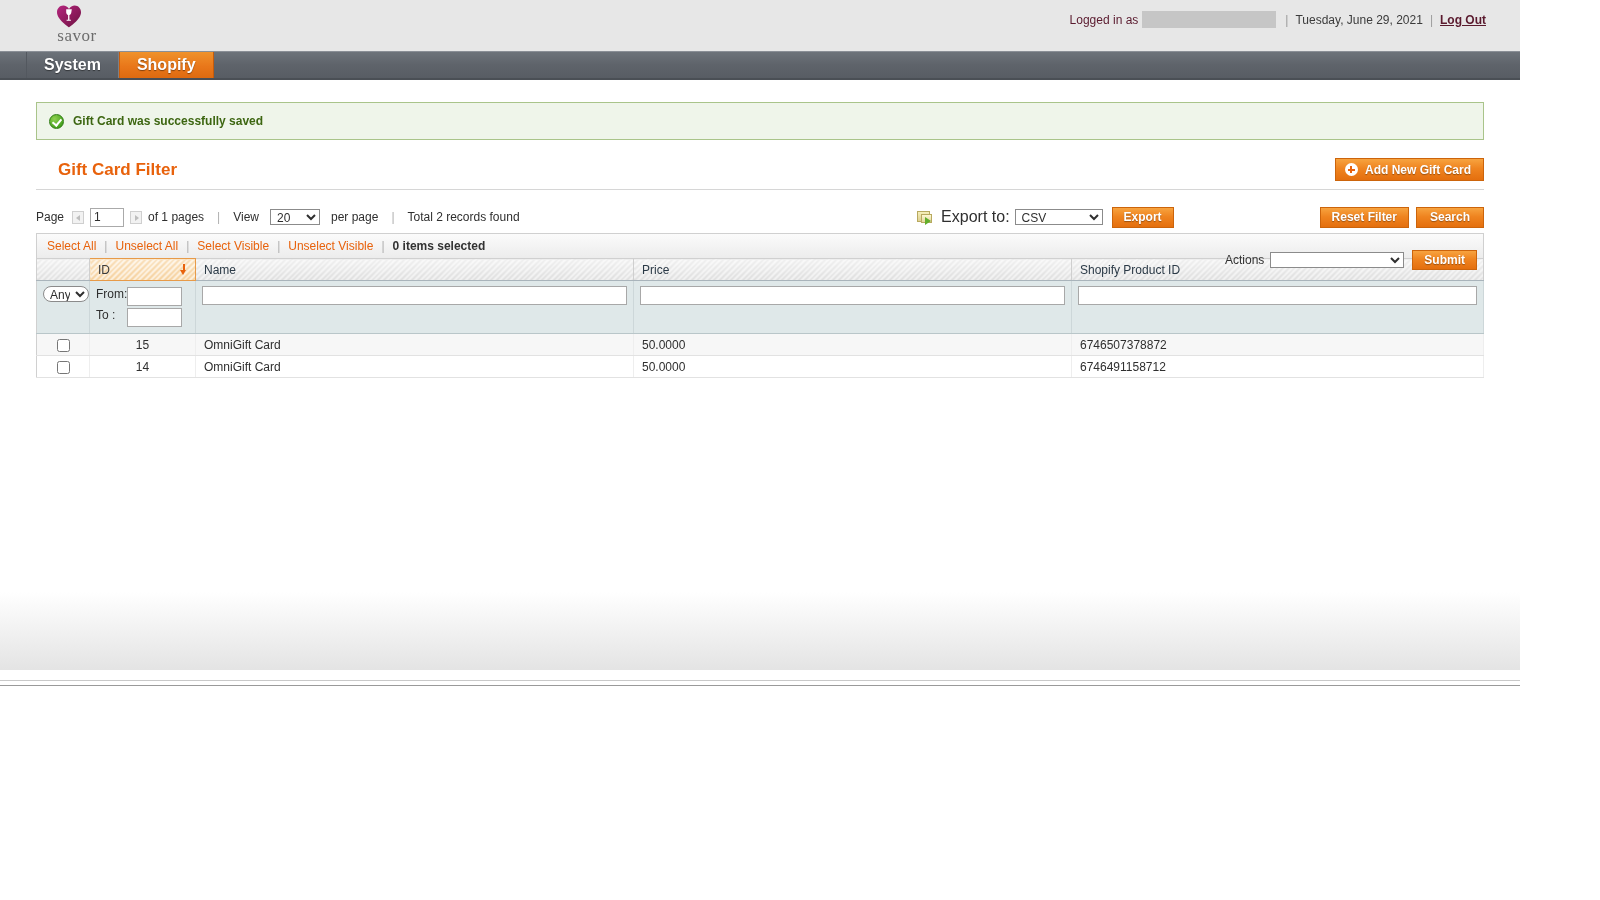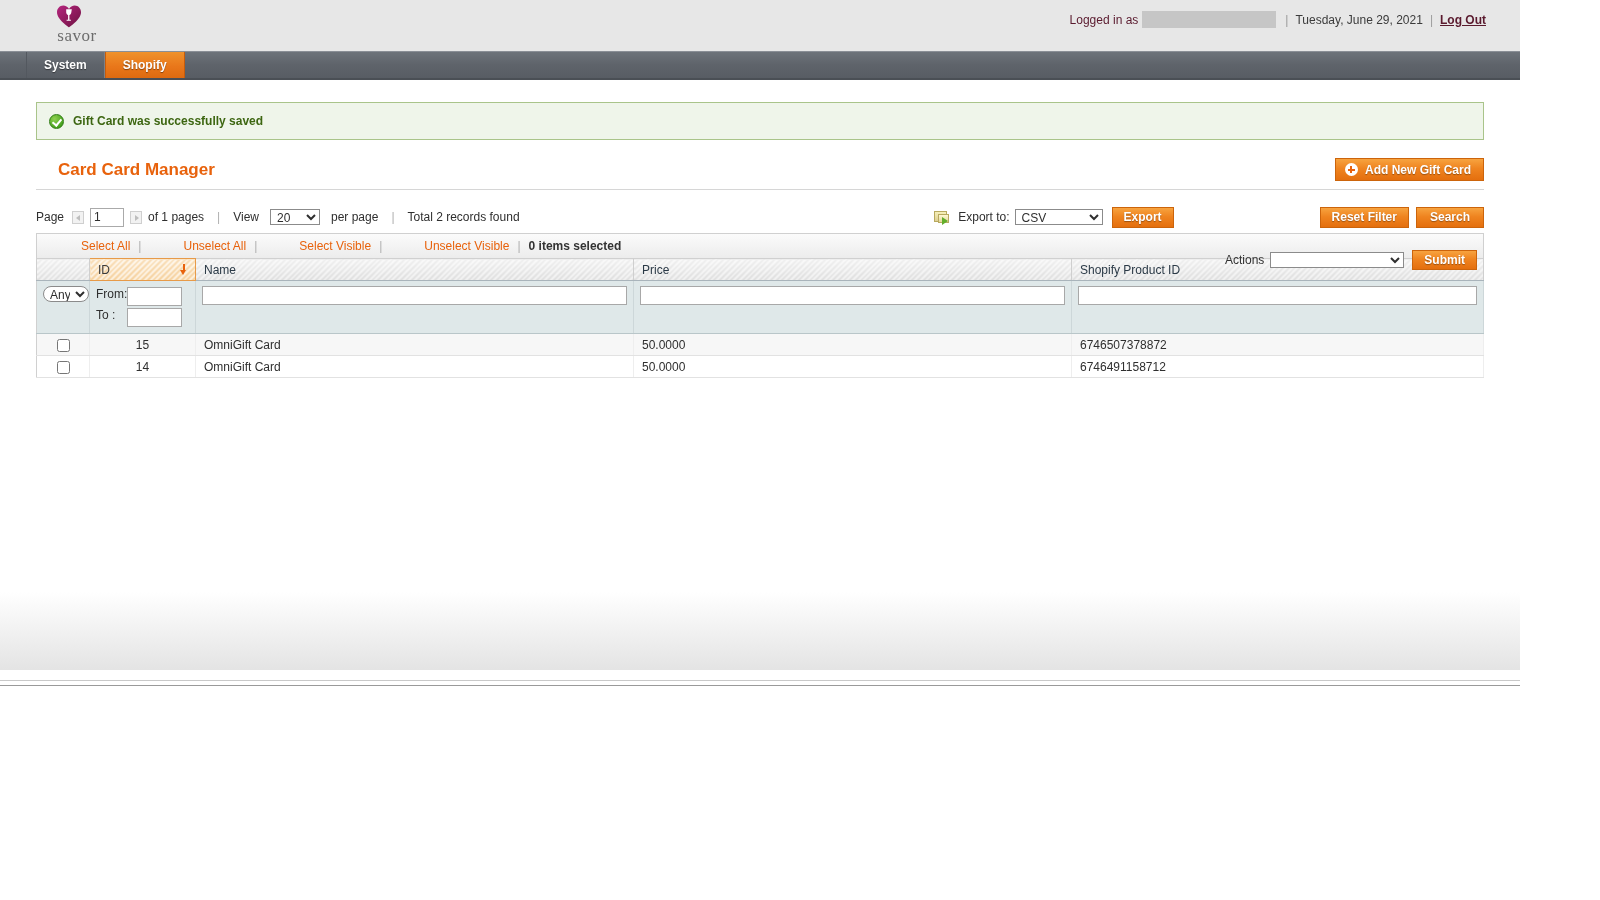--- a/index.html
+++ b/index.html
@@ -80,21 +80,21 @@
     border-bottom: 2px solid #4a4f55;
     padding-left: 26px;
     display: flex;
     align-items: stretch;
   }
   .nav-item {
     padding: 11px 17px;
     display: flex;
     align-items: center;
     color: #ffffff;
-    font-size: 12px;
+    font-size: 16px;
     font-weight: bold;
     text-shadow: 0 1px 1px rgba(0,0,0,.45);
     border-right: 1px solid #7b8088;
     border-left: 1px solid #53585f;
     cursor: pointer;
   }
   .nav-item.active {
     background: linear-gradient(to bottom, #f0922b 0%, #e9771a 55%, #de6a10 100%);
     border-right: 1px solid #c65c0c;
     border-left: 1px solid #c65c0c;
@@ -277,21 +277,21 @@
     border: 1px solid #b8a95f;
   }
   .export-icon .arr {
     position: absolute;
     left: 8px; top: 7px;
     width: 0; height: 0;
     border-style: solid;
     border-width: 4px 0 4px 6px;
     border-color: transparent transparent transparent #62ae2b;
   }
-  .export-label { font-size: 12px; margin-right: 5px; }
+  .export-label { font-size: 16px; margin-right: 5px; }
   .sel-export { width: 88px; margin-right: 9px; height: 21px; }
   .btn-export { height: 21px; padding: 0 11px; }
   .btn-reset { margin-left: 146px; height: 21px; padding: 0 11px; }
   .btn-search { margin-left: 7px; height: 21px; padding: 0 13px; }
 
   
   .massaction {
     height: 25px;
     background: linear-gradient(to bottom, #fbfbfb, #ececec);
     border: 1px solid #d0d0d0;
@@ -299,21 +299,20 @@
     display: flex;
     align-items: center;
     padding: 0 7px 0 10px;
     position: relative;
     font-size: 12px;
   }
   .massaction a {
     color: #e8620c;
     text-decoration: none;
     cursor: pointer;
-    margin-left: 34px;
   }
   .ma-sep { color: #b0b0b0; margin: 0 8px; }
   .ma-count { color: #333; font-weight: bold; }
   .massaction-right {
     position: absolute;
     right: 6px; top: 16px;
     display: flex;
     align-items: center;
   }
   .actions-label { margin-right: 6px; font-size: 12px; color: #333; }
@@ -462,21 +461,21 @@
   </div>
 
   <div class="content">
 
     <div class="msg-success">
       <span class="check-icon"></span>
       <span>Gift Card was successfully saved</span>
     </div>
 
     <div class="title-row">
-      <h1 class="page-title">Card Card Manager</h1>
+      <h1 class="page-title">Gift Card Filter</h1>
       <button class="btn btn-add">
         <span class="plus-icon"></span>
         <span>Add New Gift Card</span>
       </button>
     </div>
 
     <div class="grid-toolbar">
       <div class="pager">
         <span class="lbl">Page</span>
         <span class="arrow-btn arrow-prev"></span>

